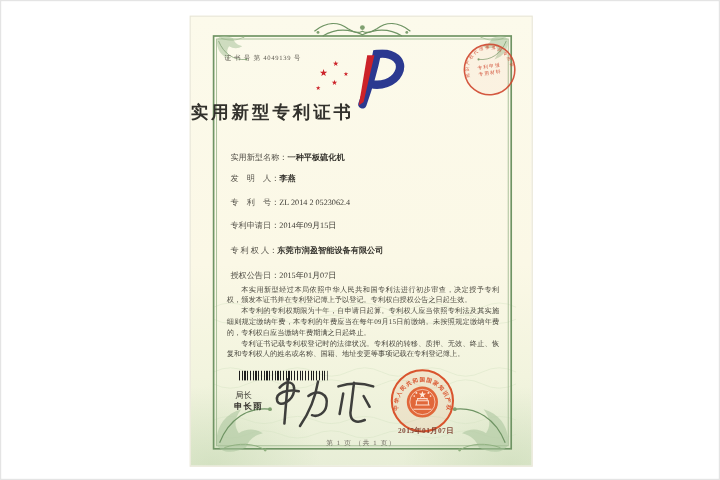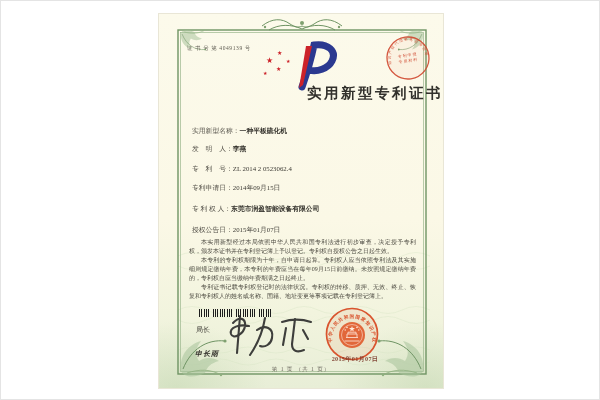--- a/index.html
+++ b/index.html
@@ -8,33 +8,33 @@
   .paper{position:absolute;left:157px;top:12px;width:286px;height:376px;
     background:
       radial-gradient(130px 95px at 6% 100%, rgba(168,198,148,.32), transparent 70%),
       radial-gradient(130px 95px at 94% 100%, rgba(168,198,148,.32), transparent 70%),
       linear-gradient(180deg,#fcfaeb 0%,#fbf8e6 55%,#f2f4de 80%,#e8eed7 100%);
     border:1px solid #e9e6d6;box-sizing:border-box;}
   .deco{position:absolute;left:0;top:0;width:286px;height:376px;pointer-events:none;}
   .cert-no{position:absolute;left:28px;top:31px;font-size:5.5px;letter-spacing:.6px;color:#5d5a50;white-space:nowrap;}
   .logo{position:absolute;left:103px;top:27px;width:78px;height:52px;}
   .corner-stamp{position:absolute;left:226px;top:21px;width:46px;height:46px;transform:rotate(-8deg);opacity:.9;}
-  .title{position:absolute;left:0;top:70px;width:100%;margin:0;text-align:right;
+  .title{position:absolute;left:0;top:70px;width:100%;margin:0;text-align:left;
          font-size:14.5px;font-weight:700;letter-spacing:2.5px;color:#32312c;}
   .frow{position:absolute;left:33px;white-space:nowrap;font-size:6.8px;color:#55524a;}
   .frow .f-value{color:#3b3933;}
   .frow .bold{font-weight:700;color:#34322c;}
   .r0{top:112px}.r1{top:130px}.r2{top:150px}.r3{top:169px}.r4{top:190px}.r5{top:211px}
   .paras{position:absolute;left:30px;top:224px;width:227px;font-size:6px;line-height:9px;
          color:#4c4a41;text-align:justify;}
   .paras p{margin:0;text-indent:2em;}
   .barcode{position:absolute;left:40px;top:295px;width:74px;height:8px;
     background:repeating-linear-gradient(90deg,#1d1d1d 0 1px,transparent 1px 2.4px,#1d1d1d 2.4px 3.1px,transparent 3.1px 4.6px);}
   .signer-title{position:absolute;left:37px;top:311px;font-size:7px;color:#3d3b34;}
-  .signer-name{position:absolute;left:36px;top:335px;font-size:7px;font-weight:700;color:#33312b;letter-spacing:1px;font-style:italic;}
+  .signer-name{position:absolute;left:36px;top:320px;font-size:7px;font-weight:700;color:#33312b;letter-spacing:1px;}
   .signature{position:absolute;left:60px;top:299px;width:104px;height:48px;}
   .seal{position:absolute;left:158px;top:285px;width:70px;height:70px;}
   .seal-date{position:absolute;left:160px;top:341px;width:72px;text-align:center;font-size:6.2px;
              font-weight:700;color:#7c3a2c;letter-spacing:.3px;opacity:.92;}
   .footer{position:absolute;left:0;top:352px;width:100%;text-align:center;font-size:5.5px;
           color:#6b685e;letter-spacing:1px;}
   .g-stroke{stroke:var(--border_green,#6f9464);}
   .stamp-txt{fill:var(--stamp_red,#d0472e);}
   .seal-txt{fill:var(--seal_red,#d9542e);}
 </style>

